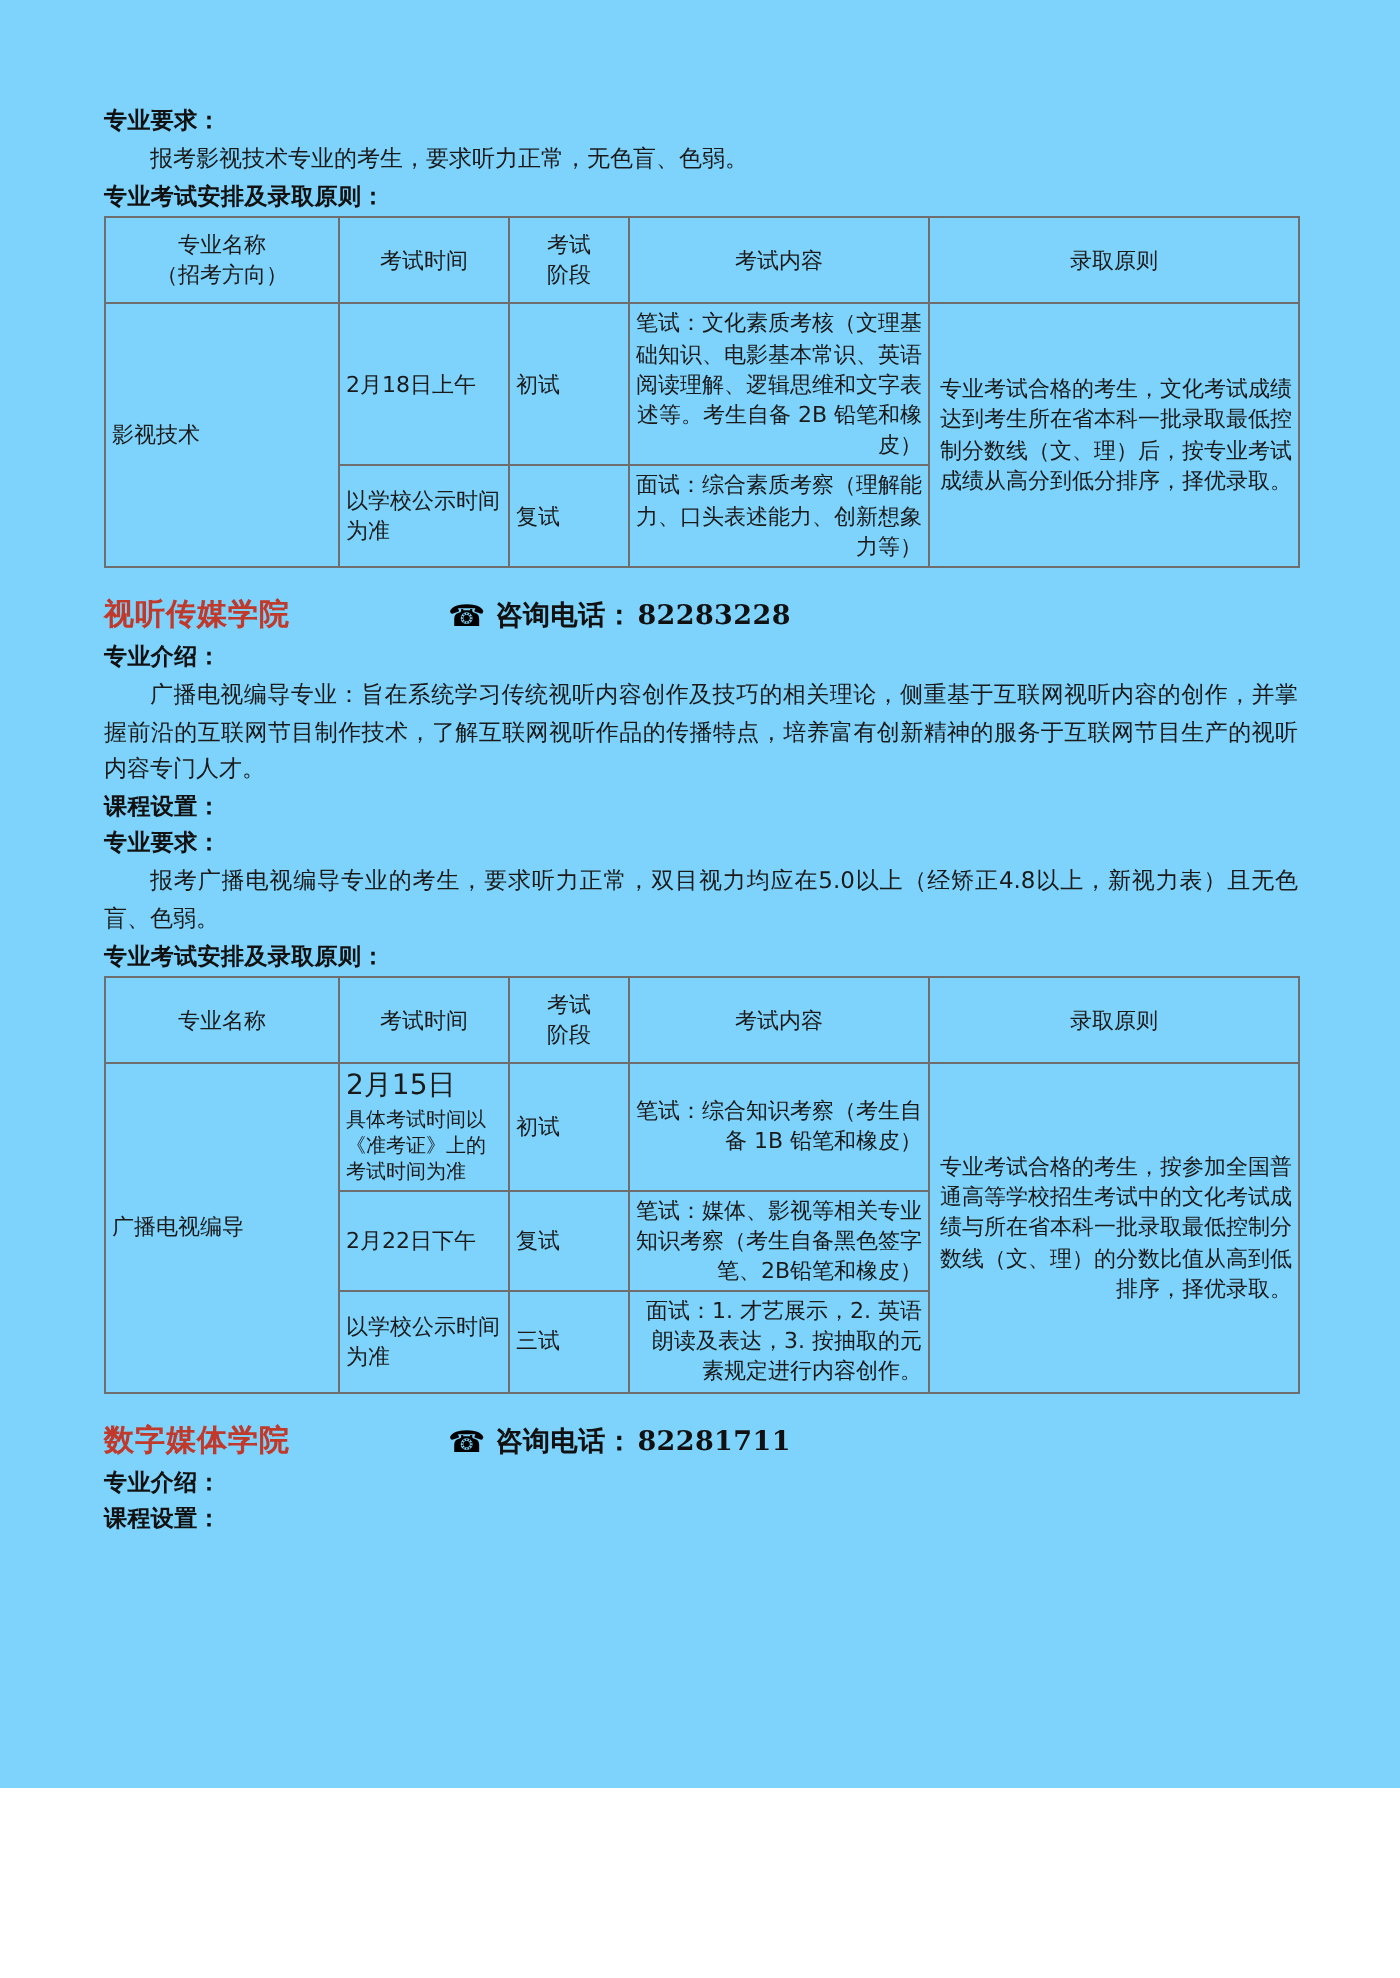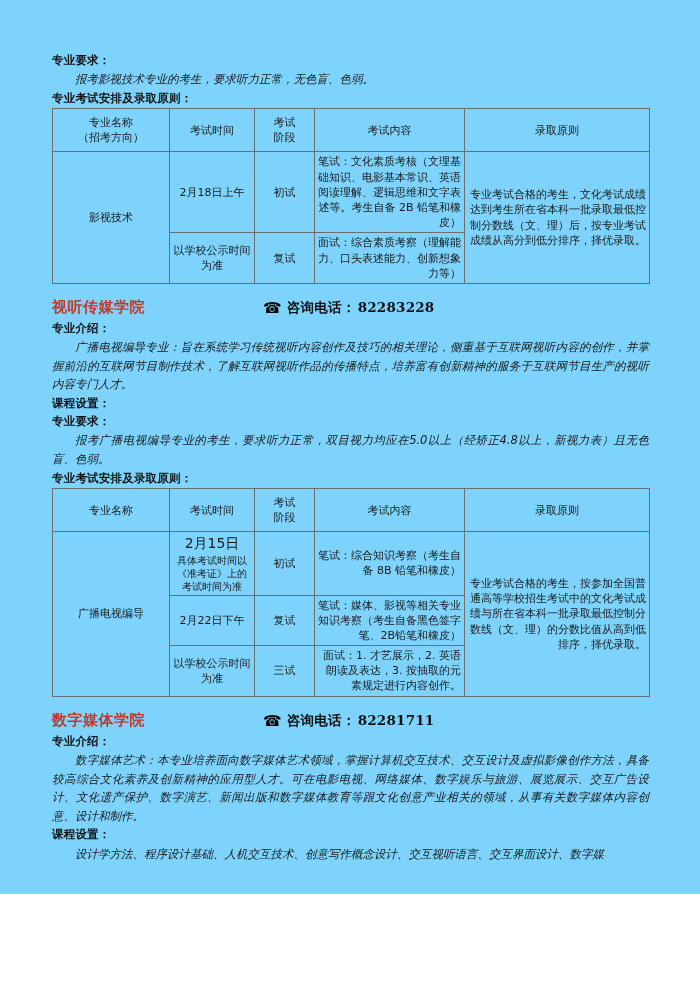--- a/index.html
+++ b/index.html
@@ -36,29 +36,27 @@
     color: #111;
   }
   .para {
     font-size: 11.5px;
     line-height: 1.62;
     text-align: justify;
     text-justify: inter-ideograph;
     margin: 0 0 1px 0;
     text-indent: 2em;
     color: #1a1a1a;
-    font-style: italic;
   }
 
   
   .college-row {
     display: flex;
     align-items: baseline;
     margin: 14px 0 3px 0;
-    gap: 39px;
   }
   .college-name {
     font-size: 15px;
     font-weight: bold;
     color: #c0392b;
     letter-spacing: 0.5px;
     width: 172px;
     flex: 0 0 172px;
   }
   .phone-block {
@@ -100,21 +98,21 @@
     line-height: 1.38;
     color: #1a1a1a;
     vertical-align: middle;
     font-weight: normal;
   }
   table.exam th {
     text-align: center;
     font-weight: normal;
     padding: 6px 3px;
   }
-  td.c-center { text-align: center; }
+  td.c-center { text-align: left; }
   td.c-left   { text-align: right; padding-left: 5px; }
   .small-sub {
     font-size: 10px;
     line-height: 1.3;
     display: block;
   }
   .date-main {
     font-size: 14px;
     display: block;
   }
@@ -228,21 +226,21 @@
         </tr>
       </thead>
       <tbody>
         <tr>
           <td class="c-center cell-pad" rowspan="3">广播电视编导</td>
           <td class="c-center cell-pad">
             <span class="date-main">2月15日</span>
             <span class="small-sub">具体考试时间以《准考证》上的考试时间为准</span>
           </td>
           <td class="c-center">初试</td>
-          <td class="c-left cell-pad">笔试：综合知识考察（考生自备 8B 铅笔和橡皮）</td>
+          <td class="c-left cell-pad">笔试：综合知识考察（考生自备 1B 铅笔和橡皮）</td>
           <td class="c-left cell-pad" rowspan="3">专业考试合格的考生，按参加全国普通高等学校招生考试中的文化考试成绩与所在省本科一批录取最低控制分数线（文、理）的分数比值从高到低排序，择优录取。</td>
         </tr>
         <tr>
           <td class="c-center cell-pad">2月22日下午</td>
           <td class="c-center">复试</td>
           <td class="c-left cell-pad">笔试：媒体、影视等相关专业知识考察（考生自备黑色签字笔、2B铅笔和橡皮）</td>
         </tr>
         <tr>
           <td class="c-center cell-pad">以学校公示时间为准</td>
           <td class="c-center">三试</td>
@@ -254,21 +252,19 @@
     <div class="college-row">
       <div class="college-name">数字媒体学院</div>
       <div class="phone-block">
         <span class="phone-icon">☎</span>
         <span class="phone-label">咨询电话：</span>
         <span class="phone-number">82281711</span>
       </div>
     </div>
 
     <div class="label-bold">专业介绍：</div>
-    <p class="para">数字媒体艺术：本专业培养面向数字媒体艺术领域，掌握计算机交互技术、交互设计及虚拟影像创作方法，具备较高综合文化素养及创新精神的应用型人才。可在电影电视、网络媒体、数字娱乐与旅游、展览展示、交互广告设计、文化遗产保护、数字演艺、新闻出版和数字媒体教育等跟文化创意产业相关的领域，从事有关数字媒体内容创意、设计和制作。</p>
 
     <div class="label-bold">课程设置：</div>
-    <p class="para">设计学方法、程序设计基础、人机交互技术、创意写作概念设计、交互视听语言、交互界面设计、数字媒</p>
 
   </div>
 
   <div class="page-number">13</div>
 </div>
 
 </body></html>

